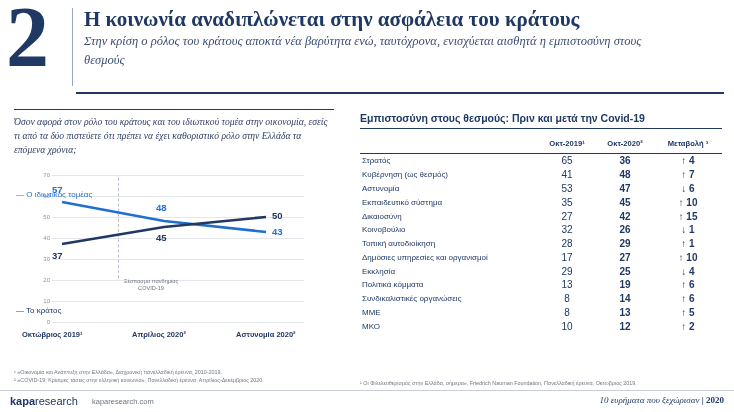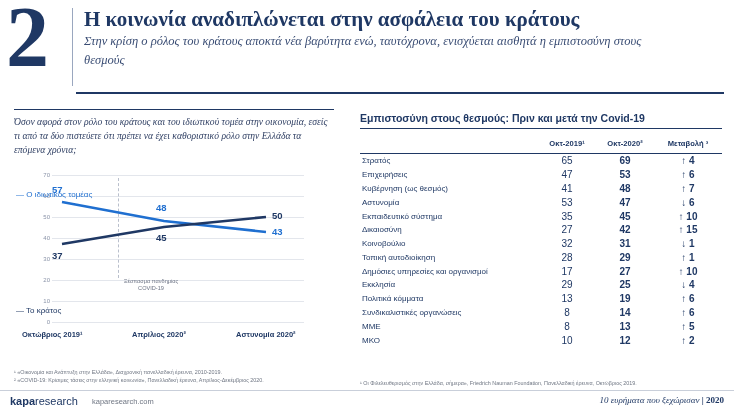--- a/index.html
+++ b/index.html
@@ -228,28 +228,22 @@
         <th class="lbl" style="width:178px;"></th>
         <th style="width:58px;">Οκτ-2019¹</th>
         <th style="width:58px;">Οκτ-2020²</th>
         <th style="width:68px;">Μεταβολή ³</th>
       </tr>
     </thead>
     <tbody id="tbody">
         <tr>
           <td class="lbl">Στρατός</td>
           <td>65</td>
-          <td class="v">69</td>
+          <td class="v">36</td>
           <td class="up">↑ 4</td>
-        </tr>
-        <tr>
-          <td class="lbl">Επιχειρήσεις</td>
-          <td>47</td>
-          <td class="v">53</td>
-          <td class="up">↑ 6</td>
         </tr>
         <tr>
           <td class="lbl">Κυβέρνηση (ως θεσμός)</td>
           <td>41</td>
           <td class="v">48</td>
           <td class="up">↑ 7</td>
         </tr>
         <tr>
           <td class="lbl">Αστυνομία</td>
           <td>53</td>
@@ -264,21 +258,21 @@
         </tr>
         <tr>
           <td class="lbl">Δικαιοσύνη</td>
           <td>27</td>
           <td class="v">42</td>
           <td class="up">↑ 15</td>
         </tr>
         <tr>
           <td class="lbl">Κοινοβούλιο</td>
           <td>32</td>
-          <td class="v">31</td>
+          <td class="v">26</td>
           <td class="down">↓ 1</td>
         </tr>
         <tr>
           <td class="lbl">Τοπική αυτοδιοίκηση</td>
           <td>28</td>
           <td class="v">29</td>
           <td class="up">↑ 1</td>
         </tr>
         <tr>
           <td class="lbl">Δημόσιες υπηρεσίες και οργανισμοί</td>

